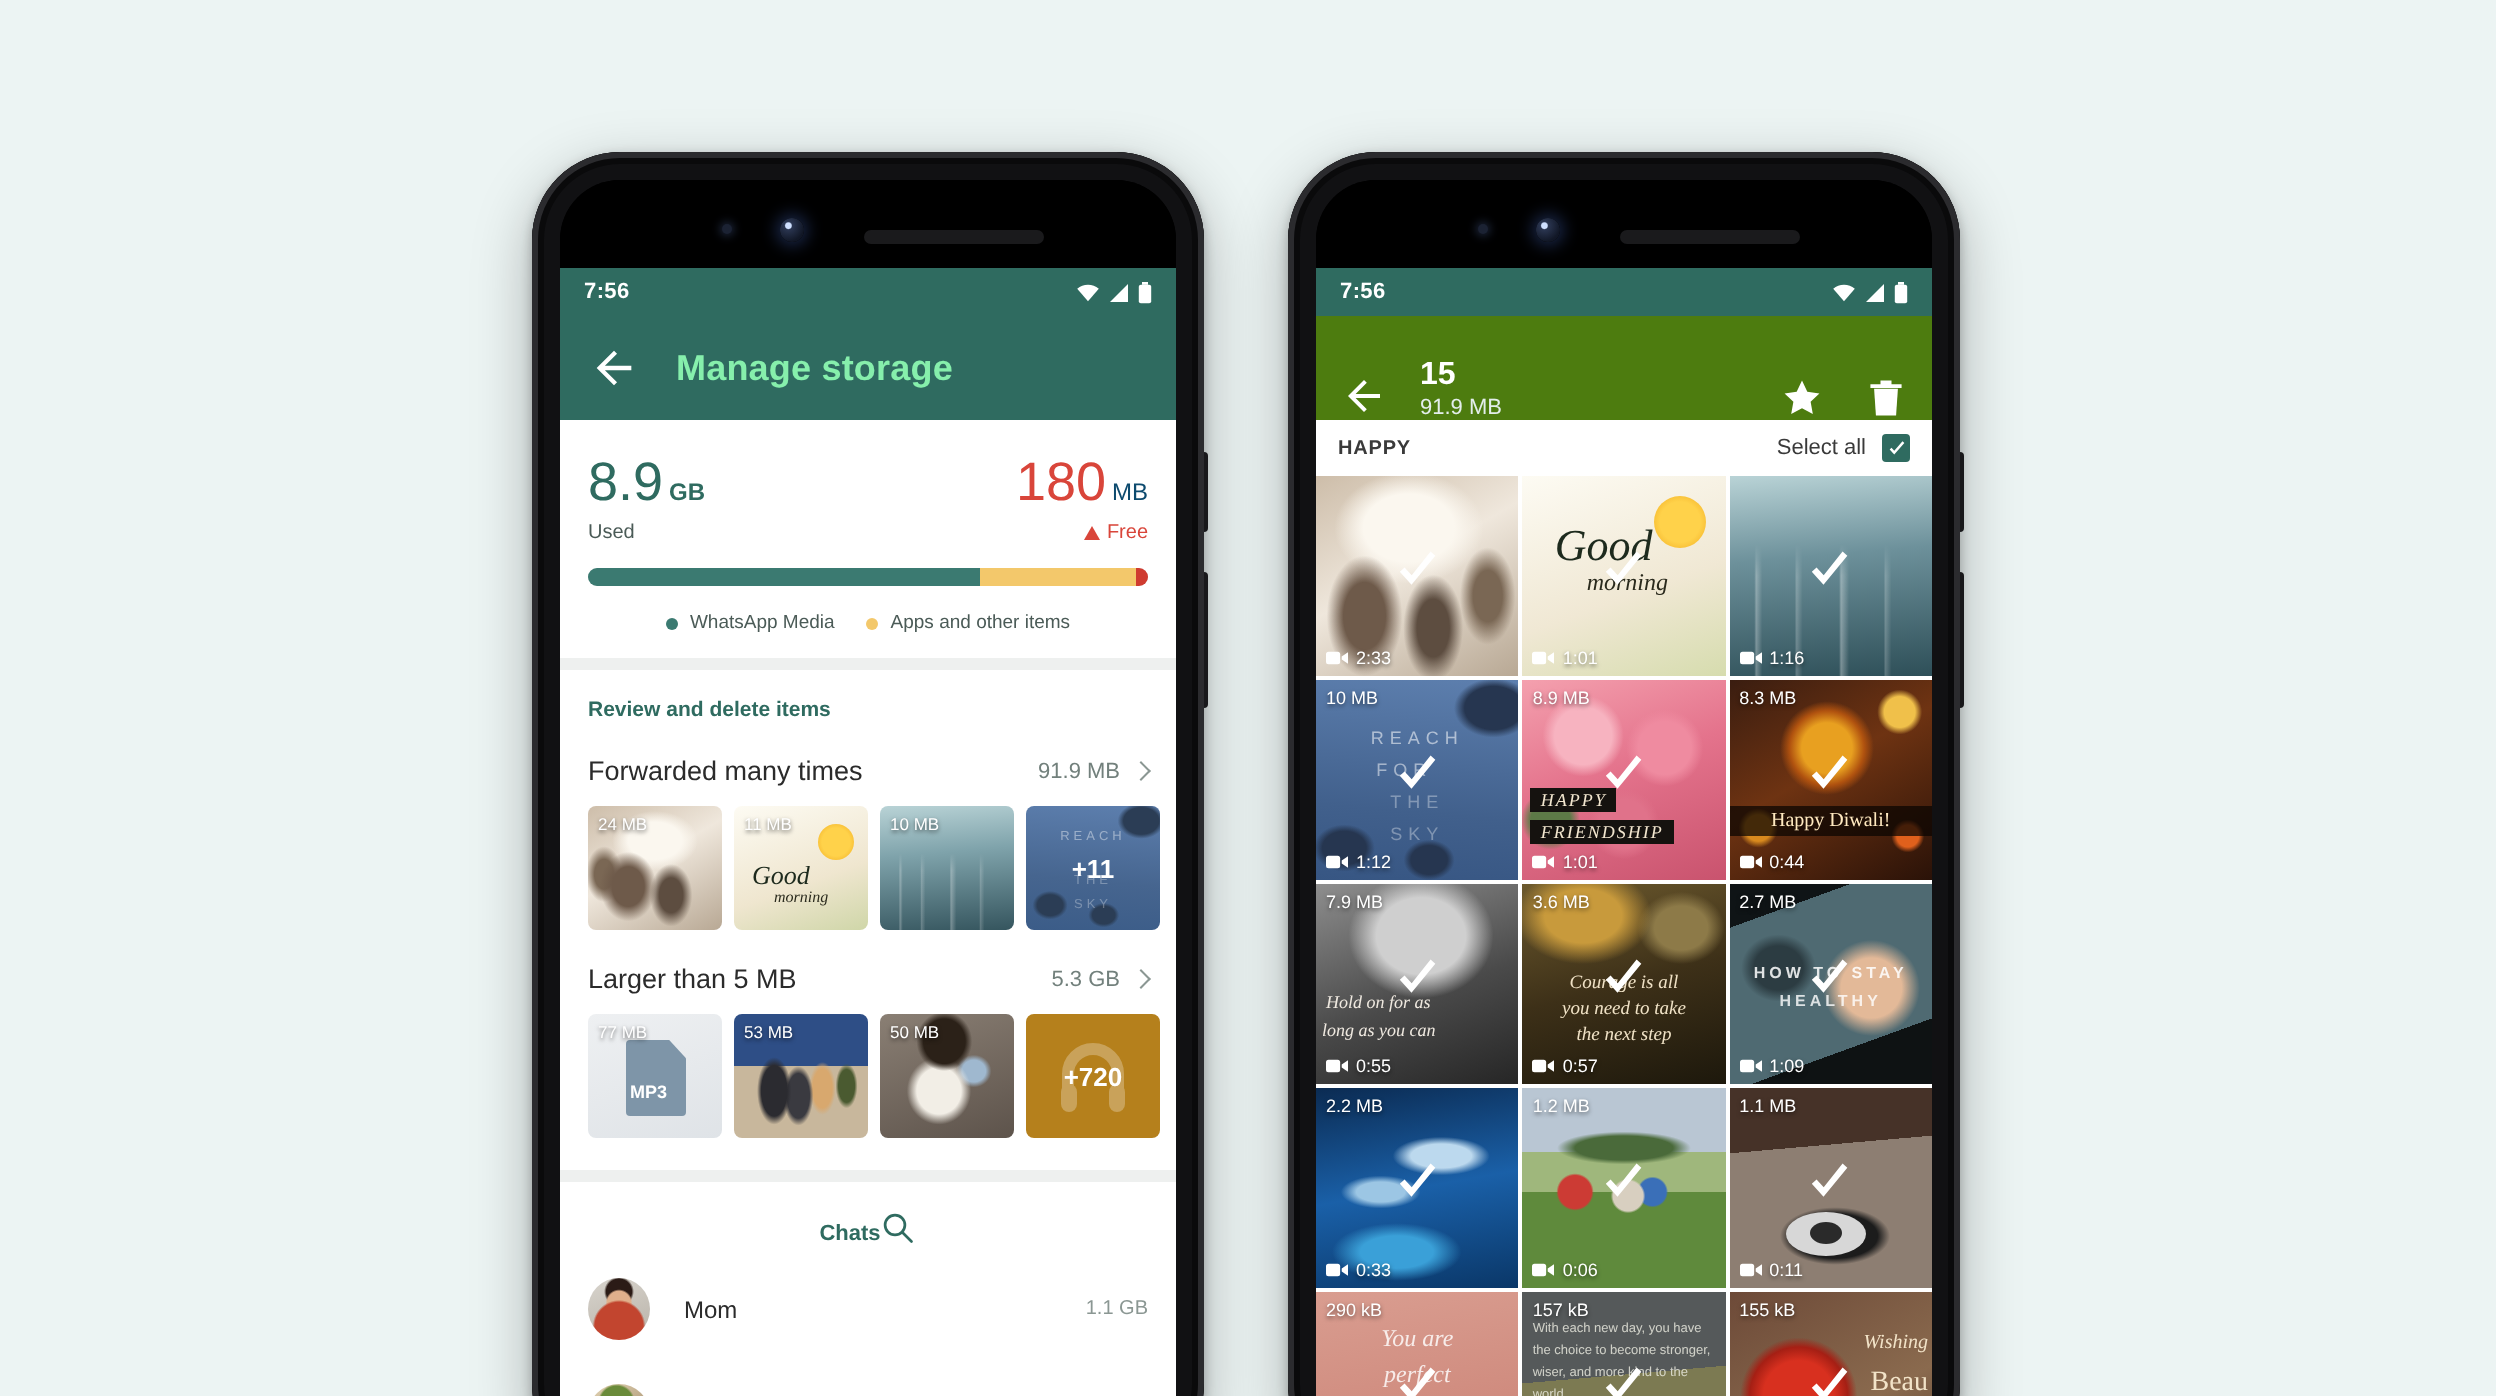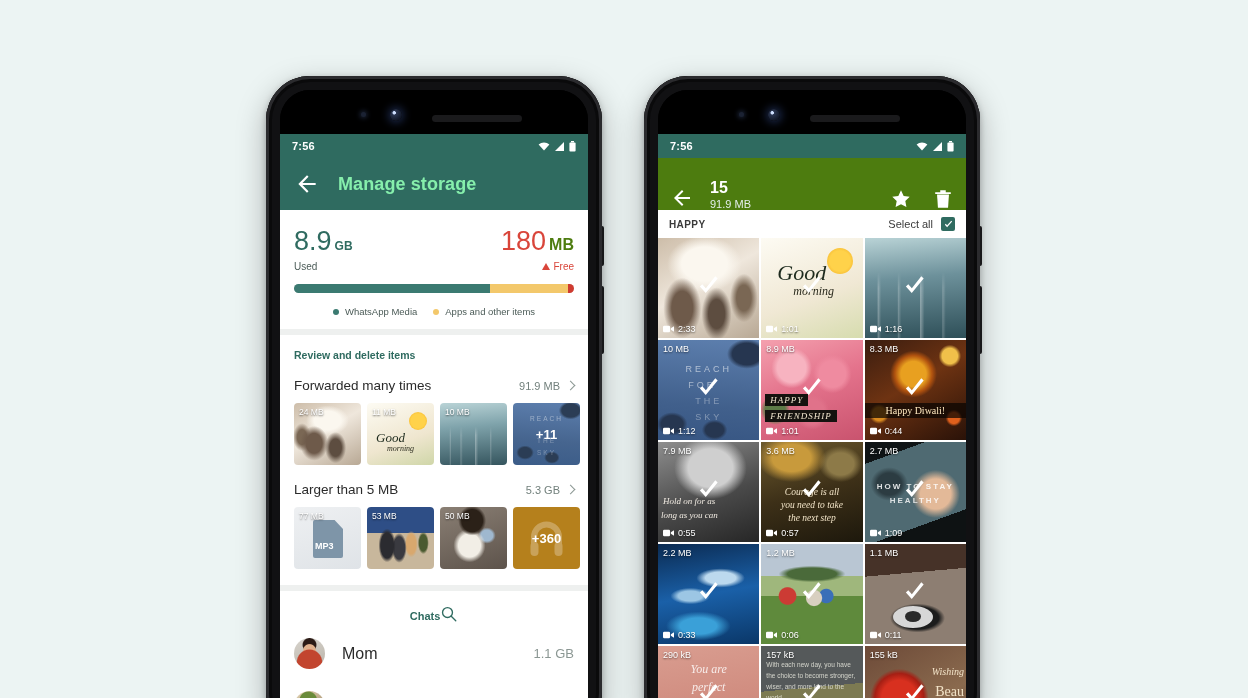--- a/index.html
+++ b/index.html
@@ -46,21 +46,21 @@
 
   
   .sheet{background:#fff;height:100%;overflow:hidden;}
   .summary{padding:18px 14px 12px 14px;}
   .sum-row{display:flex;justify-content:space-between;align-items:flex-start;}
   .sum-left .big{color:#2f6b60;font-size:27px;line-height:1;font-weight:400;}
   .sum-left .unit{color:#2f6b60;font-size:12px;font-weight:700;margin-left:3px;}
   .sum-left .sub{color:#4b5b57;font-size:10px;margin-top:6px;}
   .sum-right{text-align:right;}
   .sum-right .big{color:#d9453a;font-size:27px;line-height:1;font-weight:400;}
-  .sum-right .unit{color:#4d7c0f;font-size:16px;font-weight:700;margin-left:3px;}
+  .sum-right .unit{color:#0c4a6e;font-size:12px;font-weight:400;margin-left:3px;}
   .sum-right .sub{color:#d9453a;font-size:10px;margin-top:6px;display:flex;align-items:center;
                   justify-content:flex-end;gap:3px;}
   .warn-tri{width:0;height:0;border-left:4px solid transparent;border-right:4px solid transparent;
             border-bottom:7px solid #d9453a;}
 
   .bar{margin-top:12px;height:9px;border-radius:5px;overflow:hidden;display:flex;background:#e5e7e6;}
   .bar-seg{height:100%;}
 
   .legend{margin-top:13px;display:flex;justify-content:center;gap:16px;}
   .legend-item{display:flex;align-items:center;gap:6px;color:#4b5b57;font-size:9.5px;}
@@ -83,22 +83,22 @@
               text-shadow:0 1px 2px rgba(0,0,0,.6);z-index:3;}
   .thumb .more{position:absolute;inset:0;display:flex;align-items:center;justify-content:center;
                color:#fff;font-size:13px;font-weight:700;z-index:3;}
 
   
   .chats{padding:14px 14px 0 14px;}
   .chats-head{display:flex;justify-content:center;align-items:center;}
   .chats-label{color:#2f6b60;font-size:11px;font-weight:700;}
   .chat-row{display:flex;align-items:center;padding:11px 0;}
   .avatar{width:31px;height:31px;border-radius:50%;flex:none;margin-right:17px;overflow:hidden;}
-  .chat-name{flex:1;color:#2b2b2b;font-size:16px;display:flex;align-items:center;gap:4px;}
-  .chat-size{color:#8b9793;font-size:13px;}
+  .chat-name{flex:1;color:#2b2b2b;font-size:12px;display:flex;align-items:center;gap:4px;}
+  .chat-size{color:#8b9793;font-size:10px;}
 
   
   .appbar2{height:52px;background:#4d7c0f;display:flex;align-items:flex-end;padding:0 12px;box-sizing:border-box;}
   .appbar2 .back{width:24px;height:24px;flex:none;margin-right:16px;}
   .sel-meta{flex:1;}
   .sel-count{color:#fff;font-size:16px;font-weight:700;line-height:1.05;}
   .sel-size{color:#e3eeeb;font-size:11px;margin-top:1px;}
   .appbar2 .act{width:22px;height:22px;flex:none;margin-left:20px;}
 
   .sizebar{height:28px;background:#fff;display:flex;align-items:center;justify-content:space-between;
@@ -278,21 +278,21 @@
                 radial-gradient(ellipse 30% 34% at 44% 62%,#f2eee6 0 55%,transparent 80%),
                 radial-gradient(ellipse 16% 16% at 70% 46%,#9fb8cf 0 55%,transparent 82%);"></div>
               <span class="tag">50 MB</span>
             </div>
             <div class="thumb" style="background:#b5801c;">
               <svg style="position:absolute;left:16px;top:11px;" width="35" height="40" viewBox="0 0 35 40">
                 <path d="M5 28V19a12.5 12.5 0 0 1 25 0v9" stroke="#c9a25a" stroke-width="6" fill="none" stroke-linecap="round"></path>
                 <rect x="1.5" y="24" width="8" height="14" rx="4" fill="#c9a25a"></rect>
                 <rect x="25.5" y="24" width="8" height="14" rx="4" fill="#c9a25a"></rect>
               </svg>
-              <span class="more">+360</span>
+              <span class="more">+720</span>
             </div>
           </div>
         </div>
 
         <div class="divider" style="margin-top:16px;"></div>
 
         <div class="chats">
           <div class="chats-head">
             <span class="chats-label">Chats</span>
             <span>

